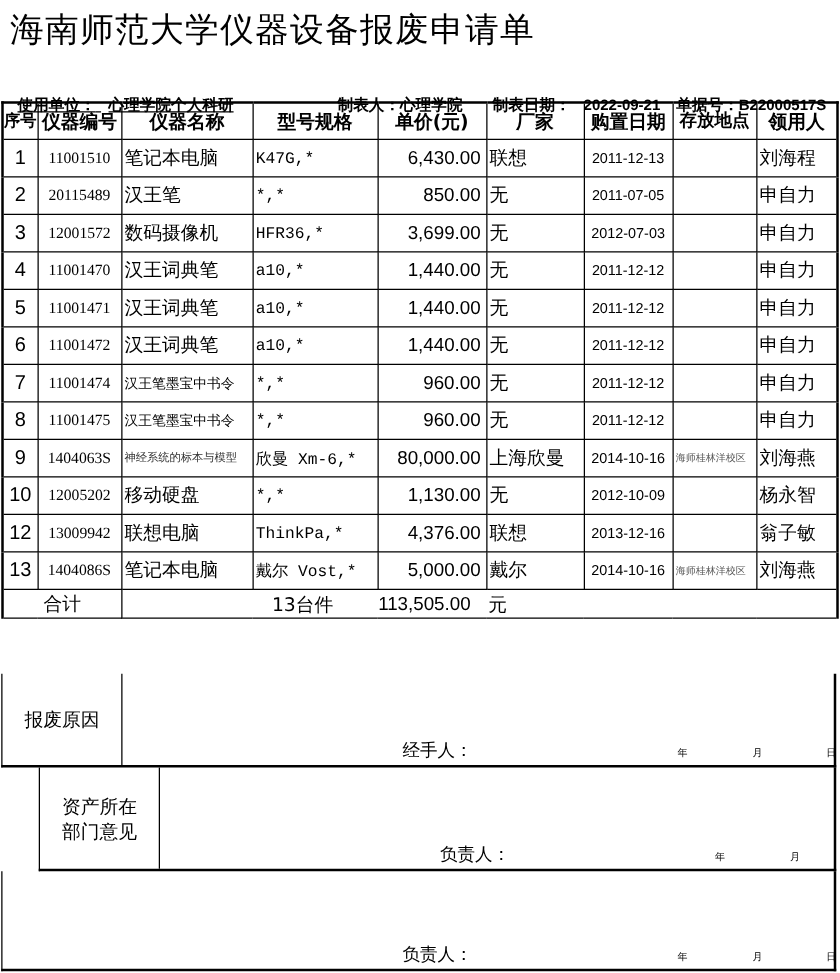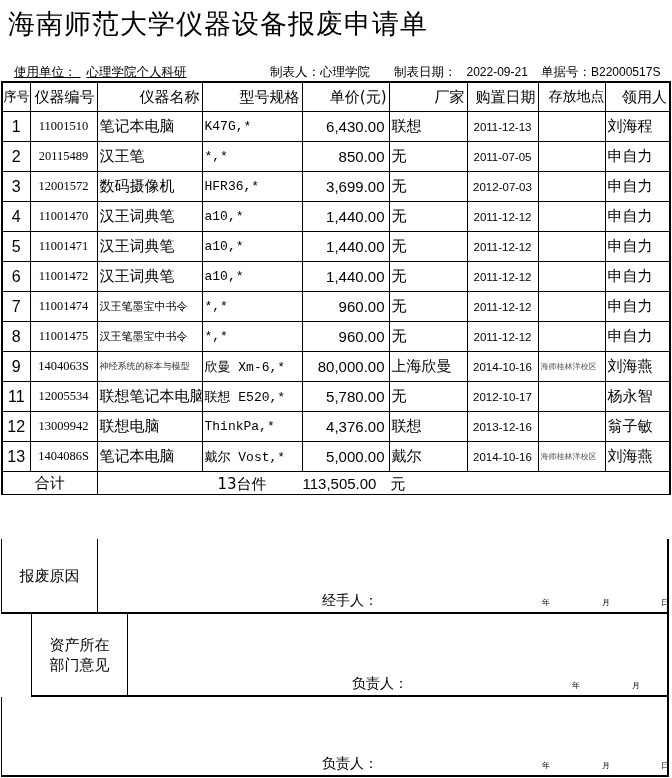--- a/index.html
+++ b/index.html
@@ -1,23 +1,23 @@
 <!DOCTYPE html>
 <html><head>
 <meta charset="utf-8">
 <style>
   html, body { margin: 0; padding: 0; background: #ffffff; }
   body { width: 672px; height: 778px; position: relative; overflow: hidden; font-family: "DejaVu Sans", sans-serif; color: #000; }
   .title { position: absolute; left: 8px; top: 6px; font-family: "DejaVu Serif", serif; font-size: 27px; letter-spacing: 1px; white-space: nowrap; }
-  .meta { position: absolute; top: 64px; font-size: 12.5px; white-space: nowrap; }
+  .meta { position: absolute; top: 76px; font-size: 12.5px; white-space: nowrap; font-weight: bold; }
   .meta.u { text-decoration: underline; }
   .meta .num { font-family: "Liberation Sans", sans-serif; font-size: 12px; }
   table.grid { position: absolute; left: 1px; top: 81px; border-collapse: collapse; table-layout: fixed; width: 668px; }
   table.grid td { border: 1px solid #000; padding: 0 2px; overflow: hidden; white-space: nowrap; vertical-align: middle; }
-  table.grid tr.head td { height: 28px; text-align: right; font-size: 15px; border-top: 2px solid #000; }
+  table.grid tr.head td { height: 28px; text-align: center; font-size: 15px; border-top: 2px solid #000; font-weight: bold; }
   table.grid tr.row td { height: 29px; font-size: 15px; }
   td.seq { text-align: center; font-family: "Liberation Sans", sans-serif; font-size: 16px !important; }
   td.code { font-family: "Liberation Serif", serif; font-size: 12.5px !important; text-align: center; }
   td.model { font-family: "Liberation Mono", monospace; font-size: 13px !important; }
   td.price { text-align: right; font-family: "Liberation Sans", sans-serif; font-size: 15px !important; padding-right: 4px !important; }
   td.date { font-family: "Liberation Sans", sans-serif; font-size: 11.5px !important; text-align: center; margin-left: 36px; }
   td.loc { font-size: 8px !important; color: #555; }
   td.small { font-size: 11px !important; }
   td.tiny { font-size: 9px !important; color: #333; }
   tr.total td { height: 22px; font-size: 15px; }
@@ -166,27 +166,27 @@
         <td class="code">1404063S</td>
         <td class="tiny">神经系统的标本与模型</td>
         <td class="model">欣曼 Xm-6,*</td>
         <td class="price">80,000.00</td>
         <td>上海欣曼</td>
         <td class="date">2014-10-16</td>
         <td class="loc">海师桂林洋校区</td>
         <td style="border-right: 2px solid rgb(0, 0, 0);">刘海燕</td>
       </tr>
       <tr class="row">
-        <td class="seq" style="border-left: 2px solid rgb(0, 0, 0);">11</td>
-        <td class="code">12005534</td>
-        <td>联想笔记本电脑</td>
-        <td class="model">联想 E520,*</td>
-        <td class="price">5,780.00</td>
-        <td>无</td>
-        <td class="date">2012-10-17</td>
+        <td class="seq" style="border-left: 2px solid rgb(0, 0, 0);">10</td>
+        <td class="code">12005202</td>
+        <td>移动硬盘</td>
+        <td class="model">*,*</td>
+        <td class="price">1,130.00</td>
+        <td>无</td>
+        <td class="date">2012-10-09</td>
         <td class="loc"></td>
         <td style="border-right: 2px solid rgb(0, 0, 0);">杨永智</td>
       </tr>
       <tr class="row">
         <td class="seq" style="border-left: 2px solid rgb(0, 0, 0);">12</td>
         <td class="code">13009942</td>
         <td>联想电脑</td>
         <td class="model">ThinkPa,*</td>
         <td class="price">4,376.00</td>
         <td>联想</td>

